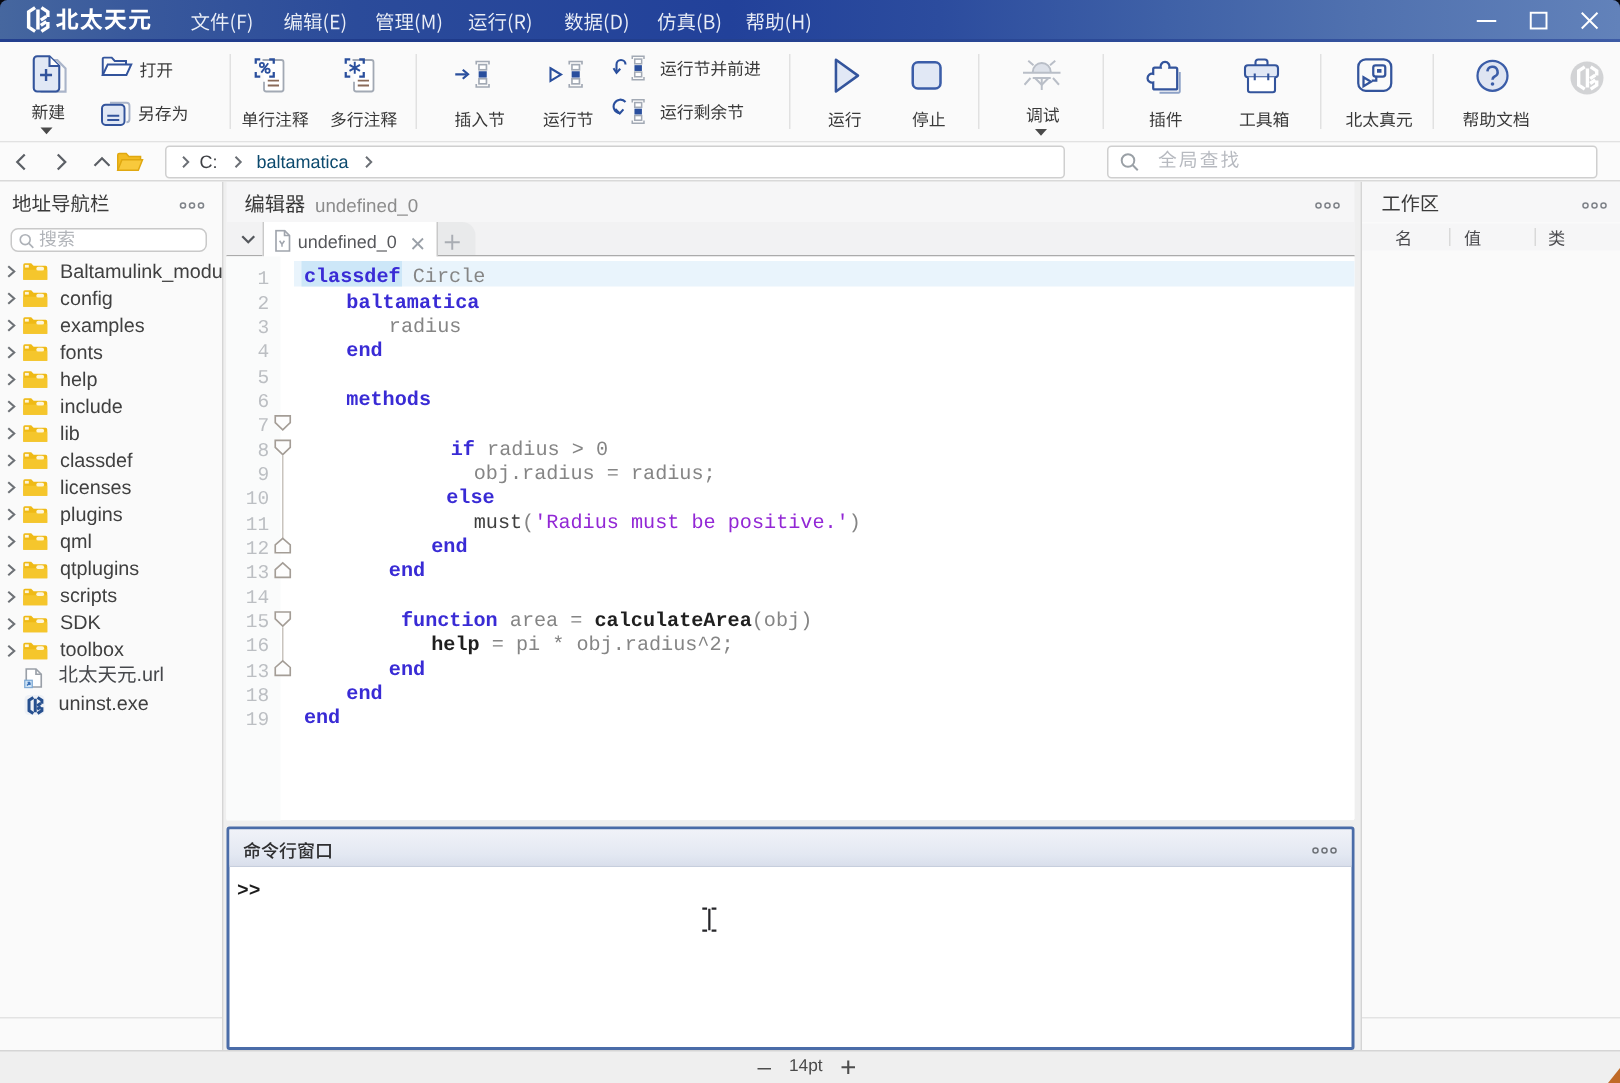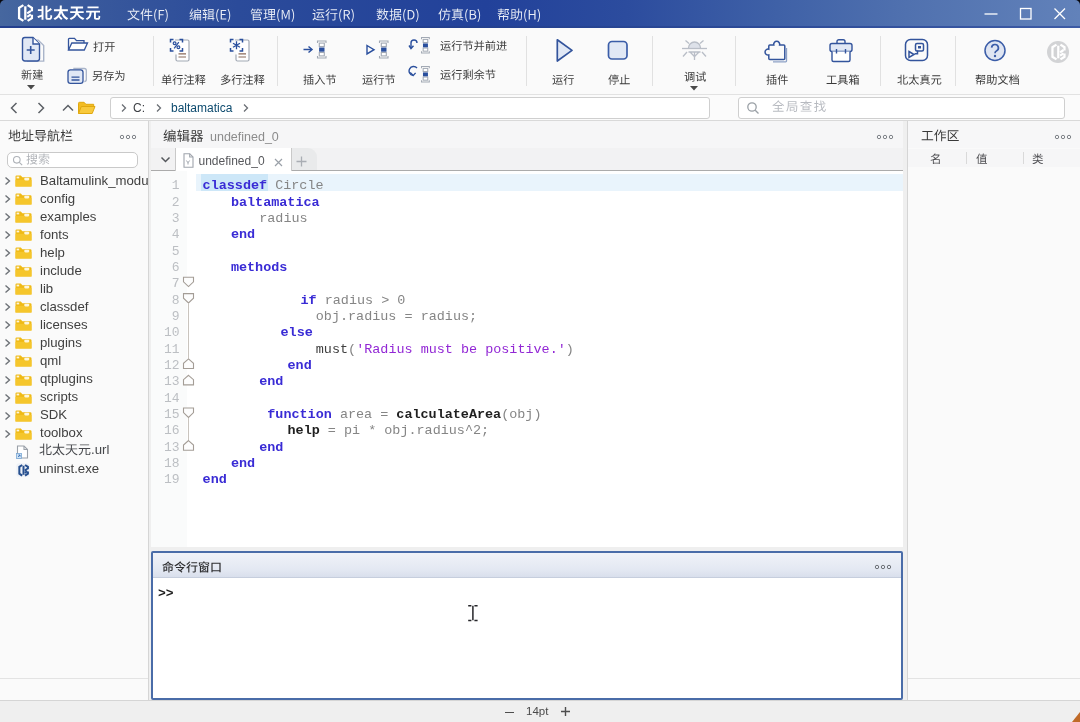--- a/index.html
+++ b/index.html
@@ -297,21 +297,21 @@
 <div class="cline" style="top:56.72px;left:80.4px"><span class="k">end</span></div>
 <div class="lnum" style="top:73.06px">5</div>
 <div class="lnum" style="top:89.40px">6</div>
 <div class="cline" style="top:89.40px;left:80.4px"><span class="k">methods</span></div>
 <div class="lnum" style="top:105.74px">7</div>
 <div class="lnum" style="top:122.08px">8</div>
 <div class="cline" style="top:122.08px;left:150px"><span class="k">if</span><span class="p"> radius &gt; 0</span></div>
 <div class="lnum" style="top:138.42px">9</div>
 <div class="cline" style="top:138.42px;left:165.3px"><span class="p">obj.radius = radius;</span></div>
 <div class="lnum" style="top:154.76px">10</div>
-<div class="cline" style="top:154.76px;left:130px"><span class="k">else</span></div>
+<div class="cline" style="top:154.76px;left:147px"><span class="k">else</span></div>
 <div class="lnum" style="top:171.10px">11</div>
 <div class="cline" style="top:171.10px;left:165.3px"><span class="e">must</span><span class="p">(</span><span class="s">'Radius must be positive.'</span><span class="p">)</span></div>
 <div class="lnum" style="top:187.44px">12</div>
 <div class="cline" style="top:187.44px;left:137.0px"><span class="k">end</span></div>
 <div class="lnum" style="top:203.78px">13</div>
 <div class="cline" style="top:203.78px;left:108.7px"><span class="k">end</span></div>
 <div class="lnum" style="top:220.12px">14</div>
 <div class="lnum" style="top:236.46px">15</div>
 <div class="cline" style="top:236.46px;left:116.8px"><span class="k">function</span><span class="p"> area = </span><span class="f">calculateArea</span><span class="p">(obj)</span></div>
 <div class="lnum" style="top:252.80px">16</div>

